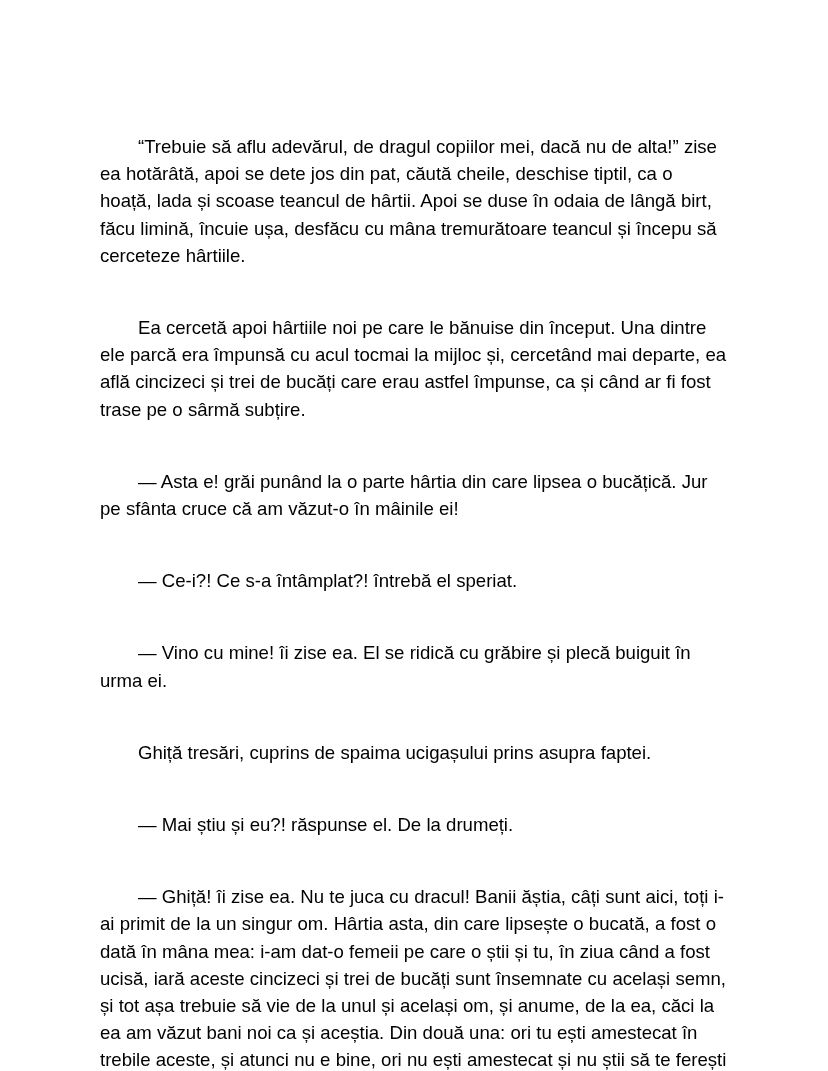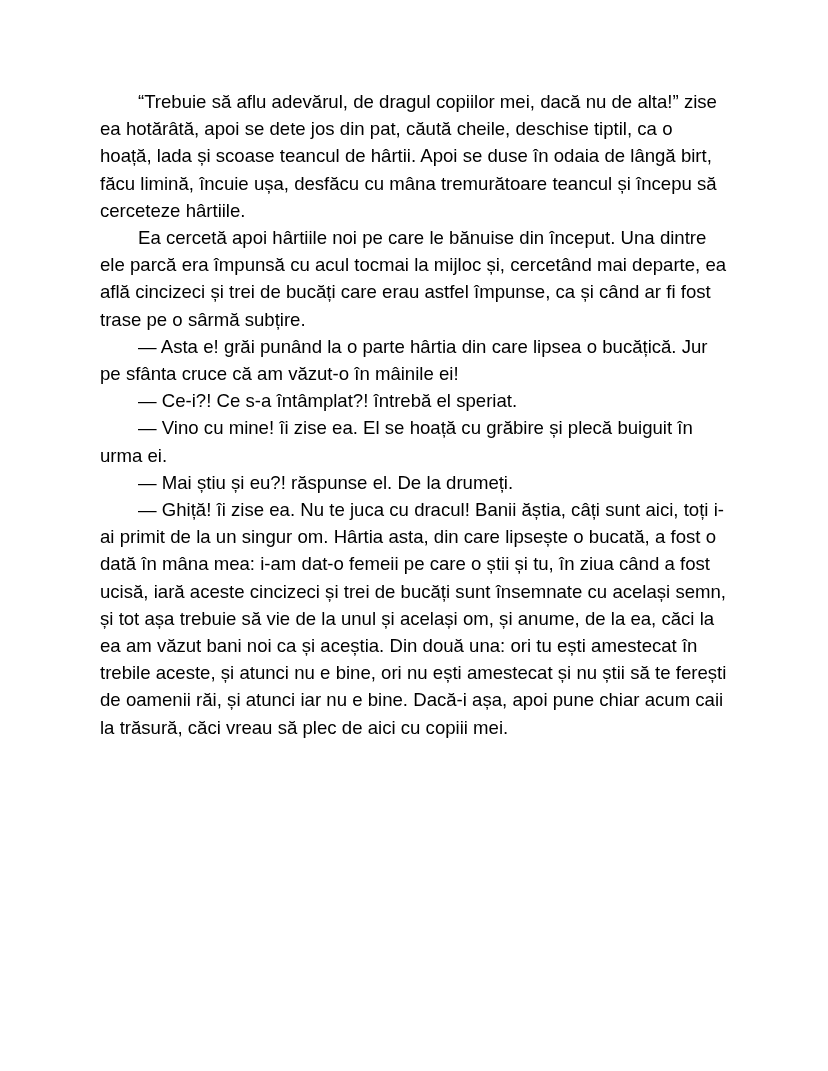--- a/index.html
+++ b/index.html
@@ -29,28 +29,30 @@
     font-size: 18.6px;
     line-height: 27.2px;
     color: #000000;
     text-align: left;
     letter-spacing: -0.02px;
     word-spacing: 0.1px;
     -webkit-font-smoothing: antialiased;
   }
   .para.indent {
     text-indent: 38px;
+    margin-top: 45px;
   }
 </style>
 </head>
 <body>
 
 <div class="page">
   <div class="text-block">
     <p class="para indent">“Trebuie să aflu adevărul, de dragul copiilor mei, dacă nu de alta!” zise ea hotărâtă, apoi se dete jos din pat, căută cheile, deschise tiptil, ca o hoață, lada și scoase teancul de hârtii. Apoi se duse în odaia de lângă birt, făcu limină, încuie ușa, desfăcu cu mâna tremurătoare teancul și începu să cerceteze hârtiile.</p>
     <p class="para indent">Ea cercetă apoi hârtiile noi pe care le bănuise din început. Una dintre ele parcă era împunsă cu acul tocmai la mijloc și, cercetând mai departe, ea află cincizeci și trei de bucăți care erau astfel împunse, ca și când ar fi fost trase pe o sârmă subțire.</p>
     <p class="para indent">— Asta e! grăi punând la o parte hârtia din care lipsea o bucățică. Jur pe sfânta cruce că am văzut-o în mâinile ei!</p>
     <p class="para indent">— Ce-i?! Ce s-a întâmplat?! întrebă el speriat.</p>
-    <p class="para indent">— Vino cu mine! îi zise ea. El se hoață cu grăbire și plecă buiguit în urma ei.</p>
+    <p class="para indent">— Vino cu mine! îi zise ea. El se ridică cu grăbire și plecă buiguit în urma ei.</p>
+    <p class="para indent">Ghiță tresări, cuprins de spaima ucigașului prins asupra faptei.</p>
     <p class="para indent">— Mai știu și eu?! răspunse el. De la drumeți.</p>
     <p class="para indent">— Ghiță! îi zise ea. Nu te juca cu dracul! Banii ăștia, câți sunt aici, toți i-ai primit de la un singur om. Hârtia asta, din care lipsește o bucată, a fost o dată în mâna mea: i-am dat-o femeii pe care o știi și tu, în ziua când a fost ucisă, iară aceste cincizeci și trei de bucăți sunt însemnate cu același semn, și tot așa trebuie să vie de la unul și același om, și anume, de la ea, căci la ea am văzut bani noi ca și aceștia. Din două una: ori tu ești amestecat în trebile aceste, și atunci nu e bine, ori nu ești amestecat și nu știi să te ferești de oamenii răi, și atunci iar nu e bine. Dacă-i așa, apoi pune chiar acum caii la trăsură, căci vreau să plec de aici cu copiii mei.</p>
   </div>
 </div>
 
 </body></html>

